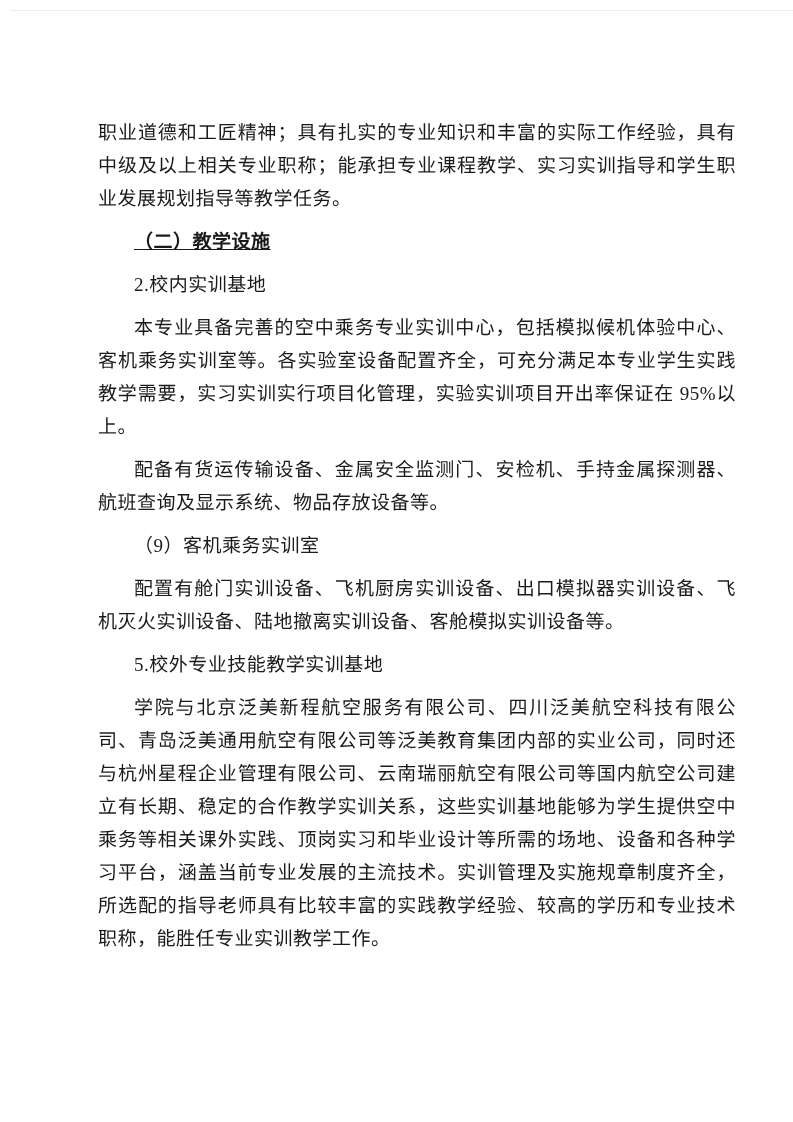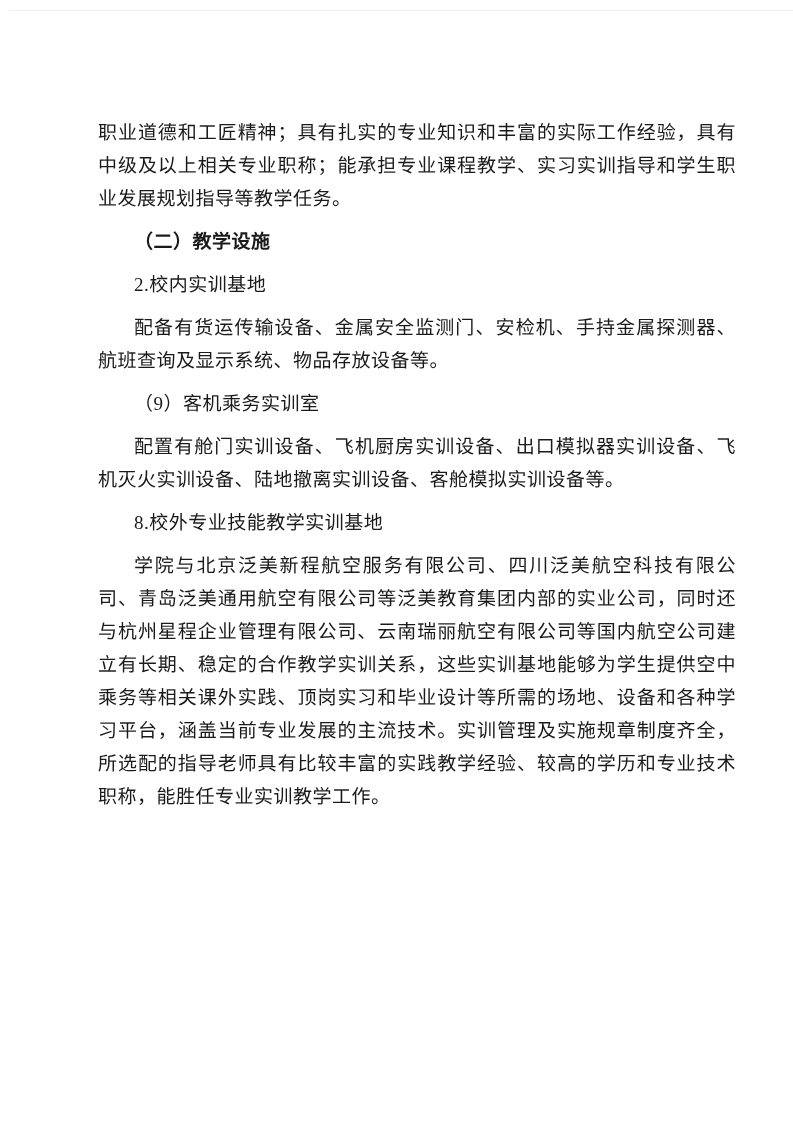--- a/index.html
+++ b/index.html
@@ -31,33 +31,34 @@
 
   .doc-content p { margin: 0; }
 
   
   p.noindent { text-indent: 0; }
 
   
   p.body { text-indent: 36px; }
 
   
-  p.h2 { text-indent: 36px; font-weight: bold; }
+  p.h2 { text-indent: 36px; font-weight: bold; text-decoration: underline; }
 
   
   p.sub { text-indent: 36px; }
 </style>
 </head>
 <body>
 
 <div class="page">
   <div class="doc-content">
 
   <p class="noindent">职业道德和工匠精神；具有扎实的专业知识和丰富的实际工作经验，具有中级及以上相关专业职称；能承担专业课程教学、实习实训指导和学生职业发展规划指导等教学任务。</p>
       <p class="h2">（二）教学设施</p>
       <p class="sub">2.校内实训基地</p>
+      <p class="body">本专业具备完善的空中乘务专业实训中心，包括模拟候机体验中心、客机乘务实训室等。各实验室设备配置齐全，可充分满足本专业学生实践教学需要，实习实训实行项目化管理，实验实训项目开出率保证在 95%以上。</p>
       <p class="body">配备有货运传输设备、金属安全监测门、安检机、手持金属探测器、航班查询及显示系统、物品存放设备等。</p>
       <p class="sub">（9）客机乘务实训室</p>
       <p class="body">配置有舱门实训设备、飞机厨房实训设备、出口模拟器实训设备、飞机灭火实训设备、陆地撤离实训设备、客舱模拟实训设备等。</p>
-      <p class="sub">8.校外专业技能教学实训基地</p>
+      <p class="sub">5.校外专业技能教学实训基地</p>
       <p class="body">学院与北京泛美新程航空服务有限公司、四川泛美航空科技有限公司、青岛泛美通用航空有限公司等泛美教育集团内部的实业公司，同时还与杭州星程企业管理有限公司、云南瑞丽航空有限公司等国内航空公司建立有长期、稳定的合作教学实训关系，这些实训基地能够为学生提供空中乘务等相关课外实践、顶岗实习和毕业设计等所需的场地、设备和各种学习平台，涵盖当前专业发展的主流技术。实训管理及实施规章制度齐全，所选配的指导老师具有比较丰富的实践教学经验、较高的学历和专业技术职称，能胜任专业实训教学工作。</p>
     </div>
 </div>
 
 </body></html>

